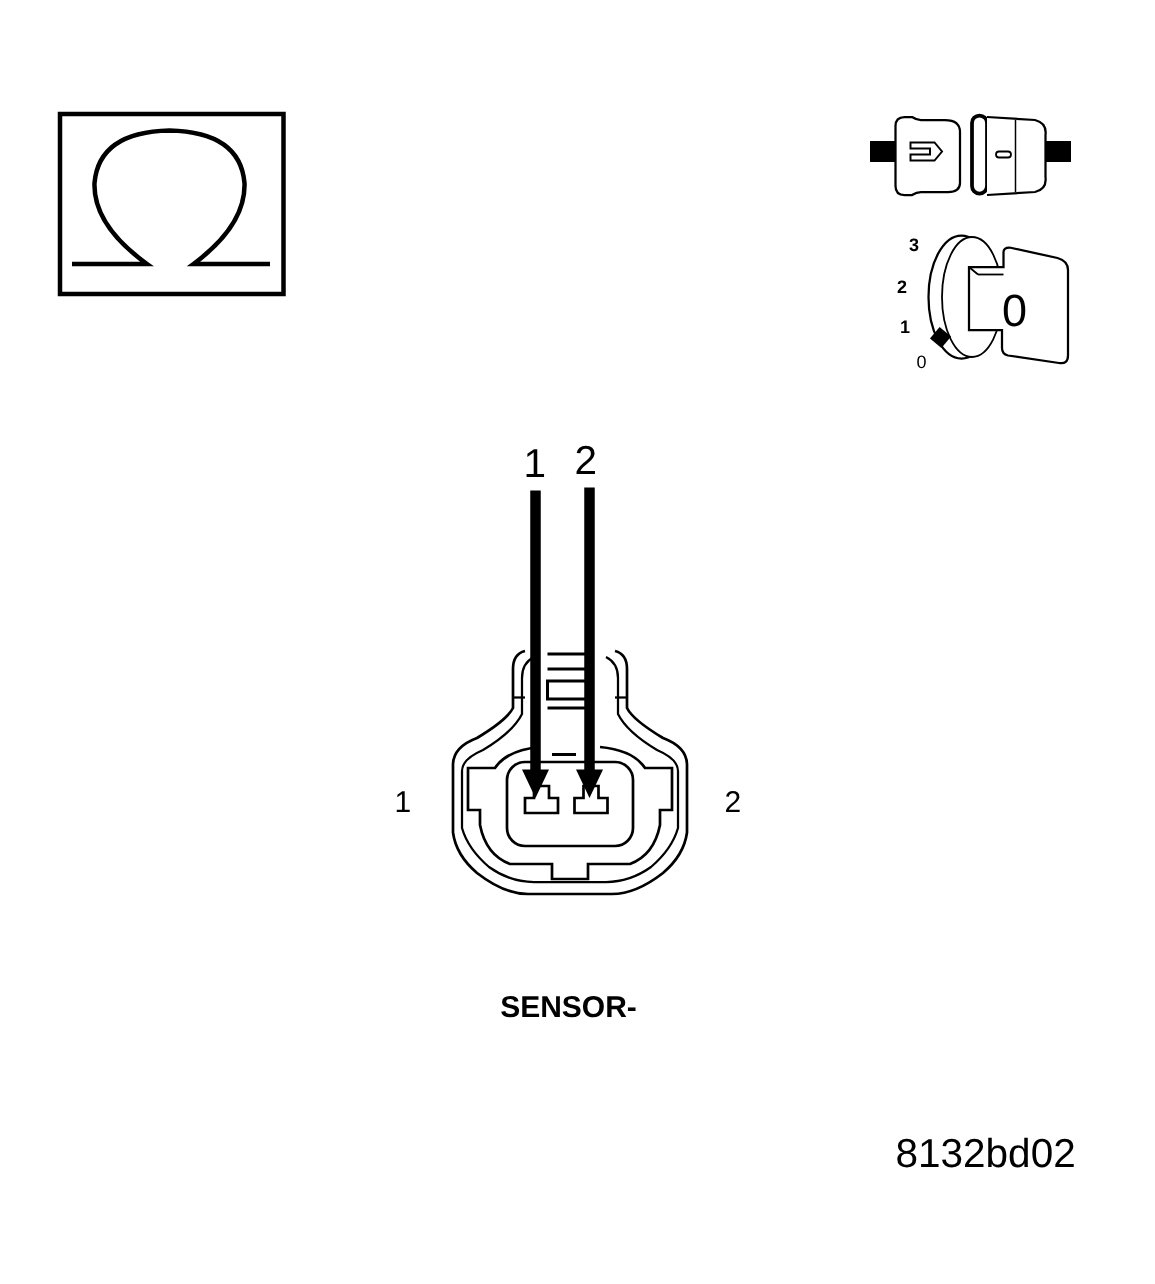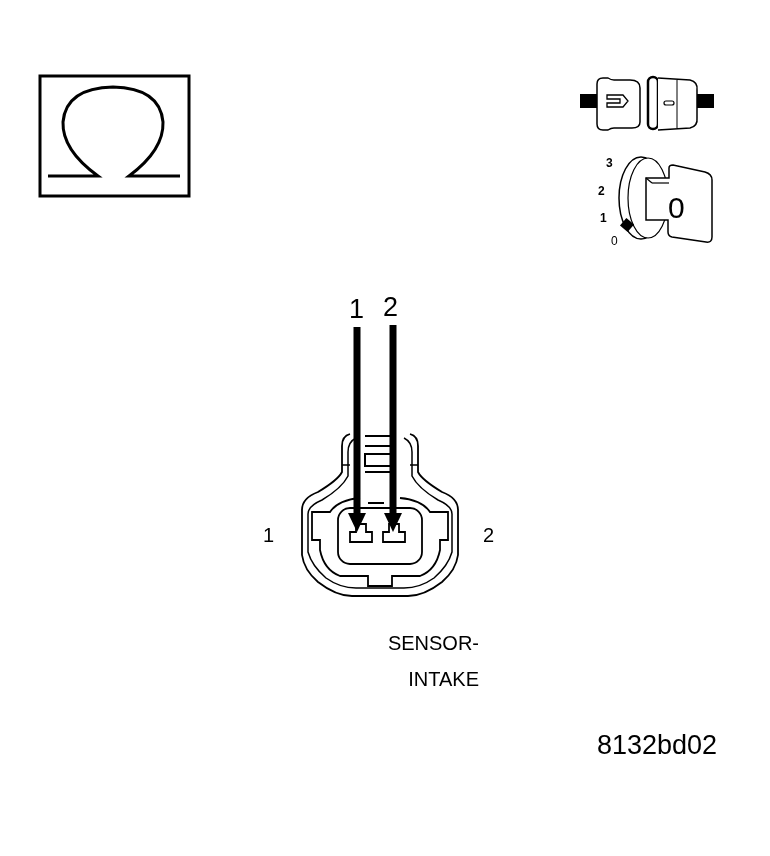--- a/index.html
+++ b/index.html
@@ -2,21 +2,21 @@
 <html><head>
   <meta charset="utf-8">
   <style>
     html, body { margin: 0; padding: 0; background: #ffffff; }
     body { width: 770px; height: 856px; position: relative; overflow: hidden;
            font-family: "Liberation Sans", sans-serif; color: #000; }
     .abs { position: absolute; }
     svg { position: absolute; overflow: visible; }
     .pin-label { font-size: 20px; }
     .arrow-num { font-size: 27px; }
-    .caption { font-weight: normal; font-size: 20px; text-align: right; width: 200px; }
+    .caption { font-weight: bold; font-size: 20px; text-align: center; width: 200px; margin-top: 29px; }
     .fig-id { font-size: 27px; }
     .key-num { font-size: 12px; font-weight: bold; }
   </style>
 </head>
 <body>
 
 <div class="abs" style="left:0;top:0;">
   <svg width="770" height="856" style="left:0;top:0;">
     <rect x="40" y="76" width="149" height="120" fill="none" stroke="#000" stroke-width="3"></rect>
     <path d="M 48 176 L 98 176 Q 62 150 63 122 Q 66 88 113 87 Q 160 88 163 122 Q 164 150 129 176 L 180 176" fill="none" stroke="#000" stroke-width="3"></path>
@@ -90,16 +90,15 @@
 
   <span class="abs arrow-num" style="left:349px;top:294px;">1</span>
   <span class="abs arrow-num" style="left:383px;top:292px;">2</span>
 
   <span class="abs pin-label" style="left:263px;top:524px;">1</span>
   <span class="abs pin-label" style="left:483px;top:524px;">2</span>
 </div>
 
 <div class="abs" style="left:279px;top:632px;width:200px;">
   <div class="caption" style="height:36px;">SENSOR-</div>
-  <div class="caption" style="height:36px;">INTAKE</div>
 </div>
 
-<span class="abs fig-id" style="left:597px;top:730px;">8132bd02</span>
+<span class="abs fig-id" style="left:597px;top:754px;">8132bd02</span>
 
 </body></html>

